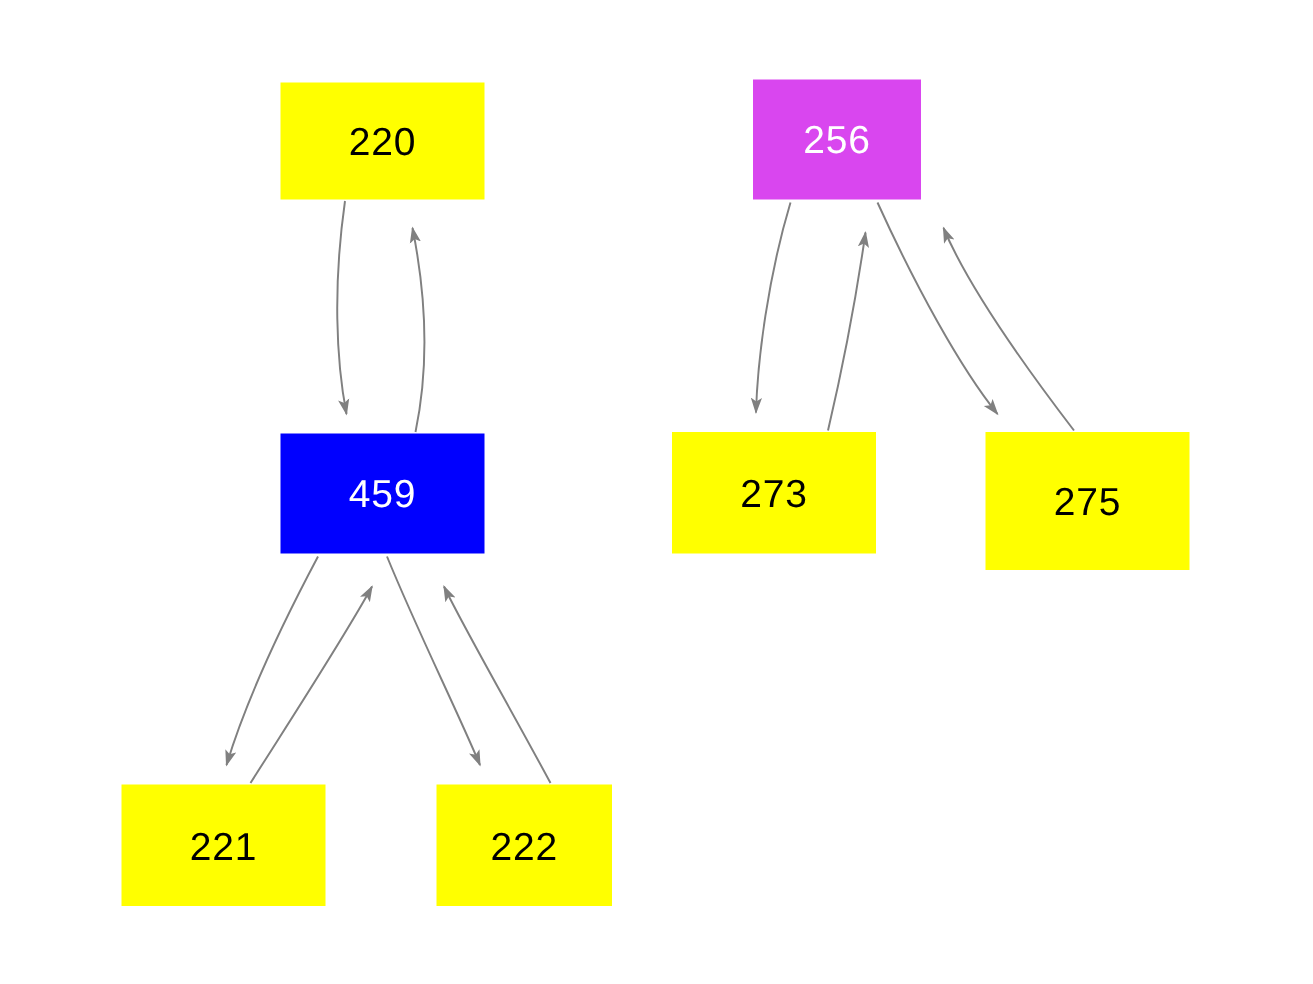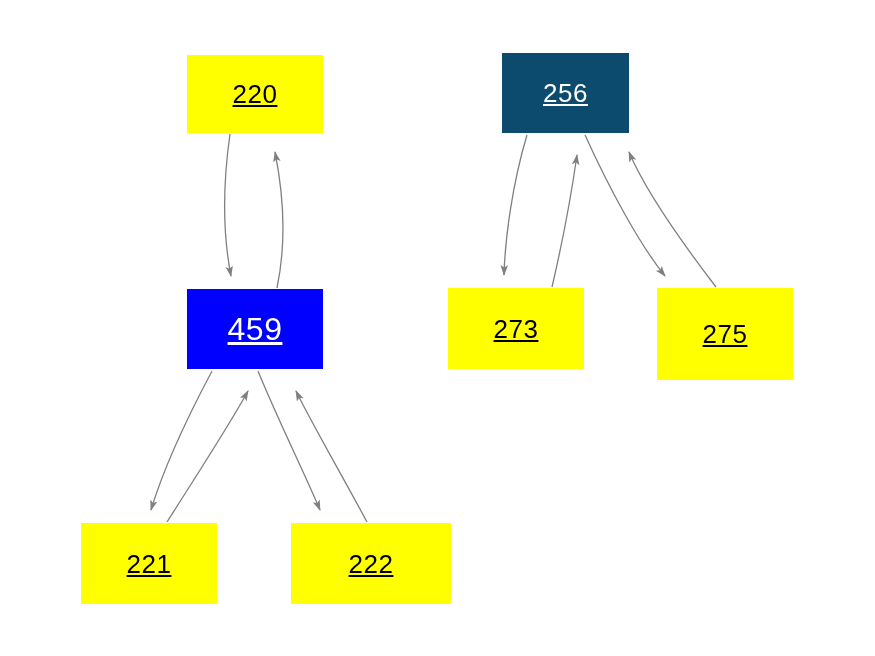--- a/index.html
+++ b/index.html
@@ -27,21 +27,20 @@
   .node {
     position: absolute;
     display: flex;
     align-items: center;
     justify-content: center;
     box-sizing: border-box;
     font-size: 26px;
     line-height: 1;
     letter-spacing: 0.5px;
     user-select: none;
-    text-decoration: underline;
   }
   .node-label {
     pointer-events: none;
   }
 </style>
 </head>
 <body>
 
 <div id="canvas">
 
@@ -62,30 +61,30 @@
         <path d="M 552,287 C 563,240 572,190 577,155" fill="none" stroke="#808080" stroke-width="1.3" marker-end="url(#arrowhead)"></path>
         <path d="M 585,135 C 610,190 640,245 665,276" fill="none" stroke="#808080" stroke-width="1.3" marker-end="url(#arrowhead)"></path>
         <path d="M 716,287 C 680,240 645,190 629,152" fill="none" stroke="#808080" stroke-width="1.3" marker-end="url(#arrowhead)"></path>
       </g>
   </svg>
 
   <div id="nodes-group">
       <div class="node" style="left: 187px; top: 55px; width: 136px; height: 78px; background: rgb(255, 255, 0); color: rgb(0, 0, 0); font-size: 26px;">
         <span class="node-label">220</span>
       </div>
-      <div class="node" style="left: 187px; top: 289px; width: 136px; height: 80px; background: rgb(0, 0, 255); color: rgb(255, 255, 255); font-size: 32px;">
+      <div class="node" style="left: 187px; top: 289px; width: 136px; height: 80px; background: rgb(0, 0, 255); color: rgb(255, 255, 255); font-size: 26px;">
         <span class="node-label">459</span>
       </div>
       <div class="node" style="left: 81px; top: 523px; width: 136px; height: 81px; background: rgb(255, 255, 0); color: rgb(0, 0, 0); font-size: 26px;">
         <span class="node-label">221</span>
       </div>
-      <div class="node" style="left: 291px; top: 523px; width: 160px; height: 81px; background: rgb(255, 255, 0); color: rgb(0, 0, 0); font-size: 26px;">
+      <div class="node" style="left: 291px; top: 523px; width: 117px; height: 81px; background: rgb(255, 255, 0); color: rgb(0, 0, 0); font-size: 26px;">
         <span class="node-label">222</span>
       </div>
-      <div class="node" style="left: 502px; top: 53px; width: 127px; height: 80px; background: #0c4a6e; color: rgb(255, 255, 255); font-size: 26px;">
+      <div class="node" style="left: 502px; top: 53px; width: 112px; height: 80px; background: #d946ef; color: rgb(255, 255, 255); font-size: 26px;">
         <span class="node-label">256</span>
       </div>
       <div class="node" style="left: 448px; top: 288px; width: 136px; height: 81px; background: rgb(255, 255, 0); color: rgb(0, 0, 0); font-size: 26px; justify-content: center;">
         <span class="node-label">273</span>
       </div>
       <div class="node" style="left: 657px; top: 288px; width: 136px; height: 92px; background: rgb(255, 255, 0); color: rgb(0, 0, 0); font-size: 26px;">
         <span class="node-label">275</span>
       </div>
     </div>
 

